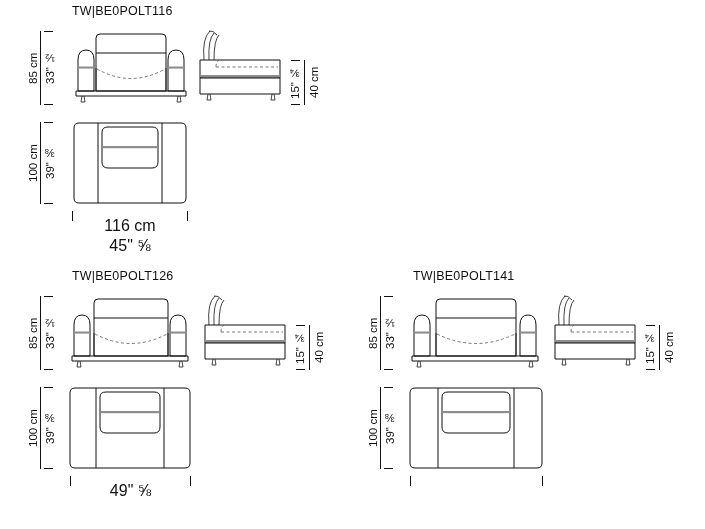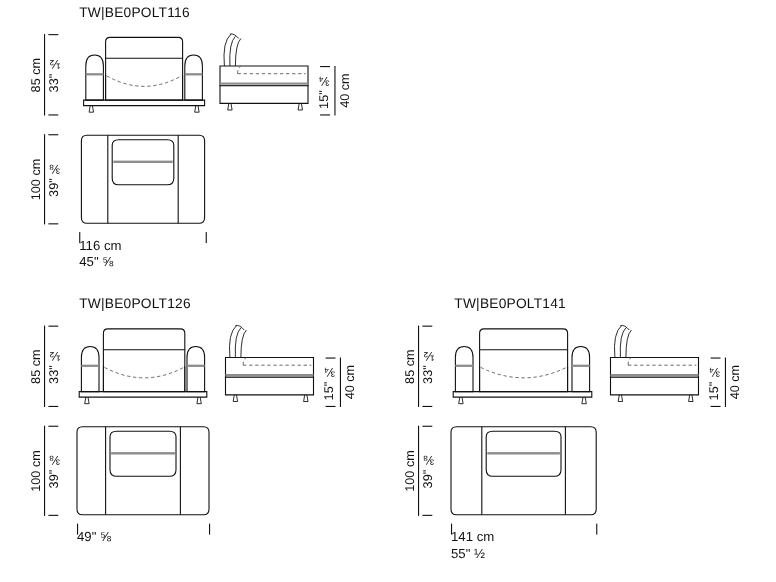--- a/index.html
+++ b/index.html
@@ -66,21 +66,22 @@
   }
 
   
   .vdim-r .cm  { order: 3; }
   .vdim-r .inch{ order: 1; }
   .vdim-r .vline { order: 2; margin: 0 3px; }
 
   
   .hdim {
     position: absolute;
-    font-size: 12px;
+    text-align: center;
+    font-size: 16px;
     line-height: 1.25;
   }
   .hdim .cm { display: block; }
   .hdim .rule { height: 1px; background: #111; margin: 1px 0 1px 0; }
   .hdim .inch { display: block; }
 
   .htick {
     position: absolute;
     width: 1px;
     background: #111;
@@ -306,20 +307,15 @@
       <svg width="140" height="86" viewBox="0 0 140 86">
         <path class="fillw" d="M4 8 Q4 3 9 3 L131 3 Q136 3 136 8 L136 78 Q136 83 131 83 L9 83 Q4 83 4 78 Z"></path>
         <path class="ln" d="M32 3 L32 83 M108 3 L108 83"></path>
         <path class="fillw" d="M36 12 Q36 7 42 7 L98 7 Q104 7 104 12 L104 42 Q104 48 98 48 L42 48 Q36 48 36 42 Z"></path>
         <rect class="band" x="37" y="26" width="66" height="2.2"></rect>
       </svg>
     </div>
 
     <div class="htick" style="left:70px;top:211px;"></div>
     <div class="htick" style="left:202px;top:211px;"></div>
-    <div class="hdim" style="left:70px;top:216px;width:133px;">
-      <span class="cm">141 cm</span>
-      <span class="rule"></span>
-      <span class="inch">55" ½</span>
-    </div>
   </div>
 
 </div>
 
 </body></html>

